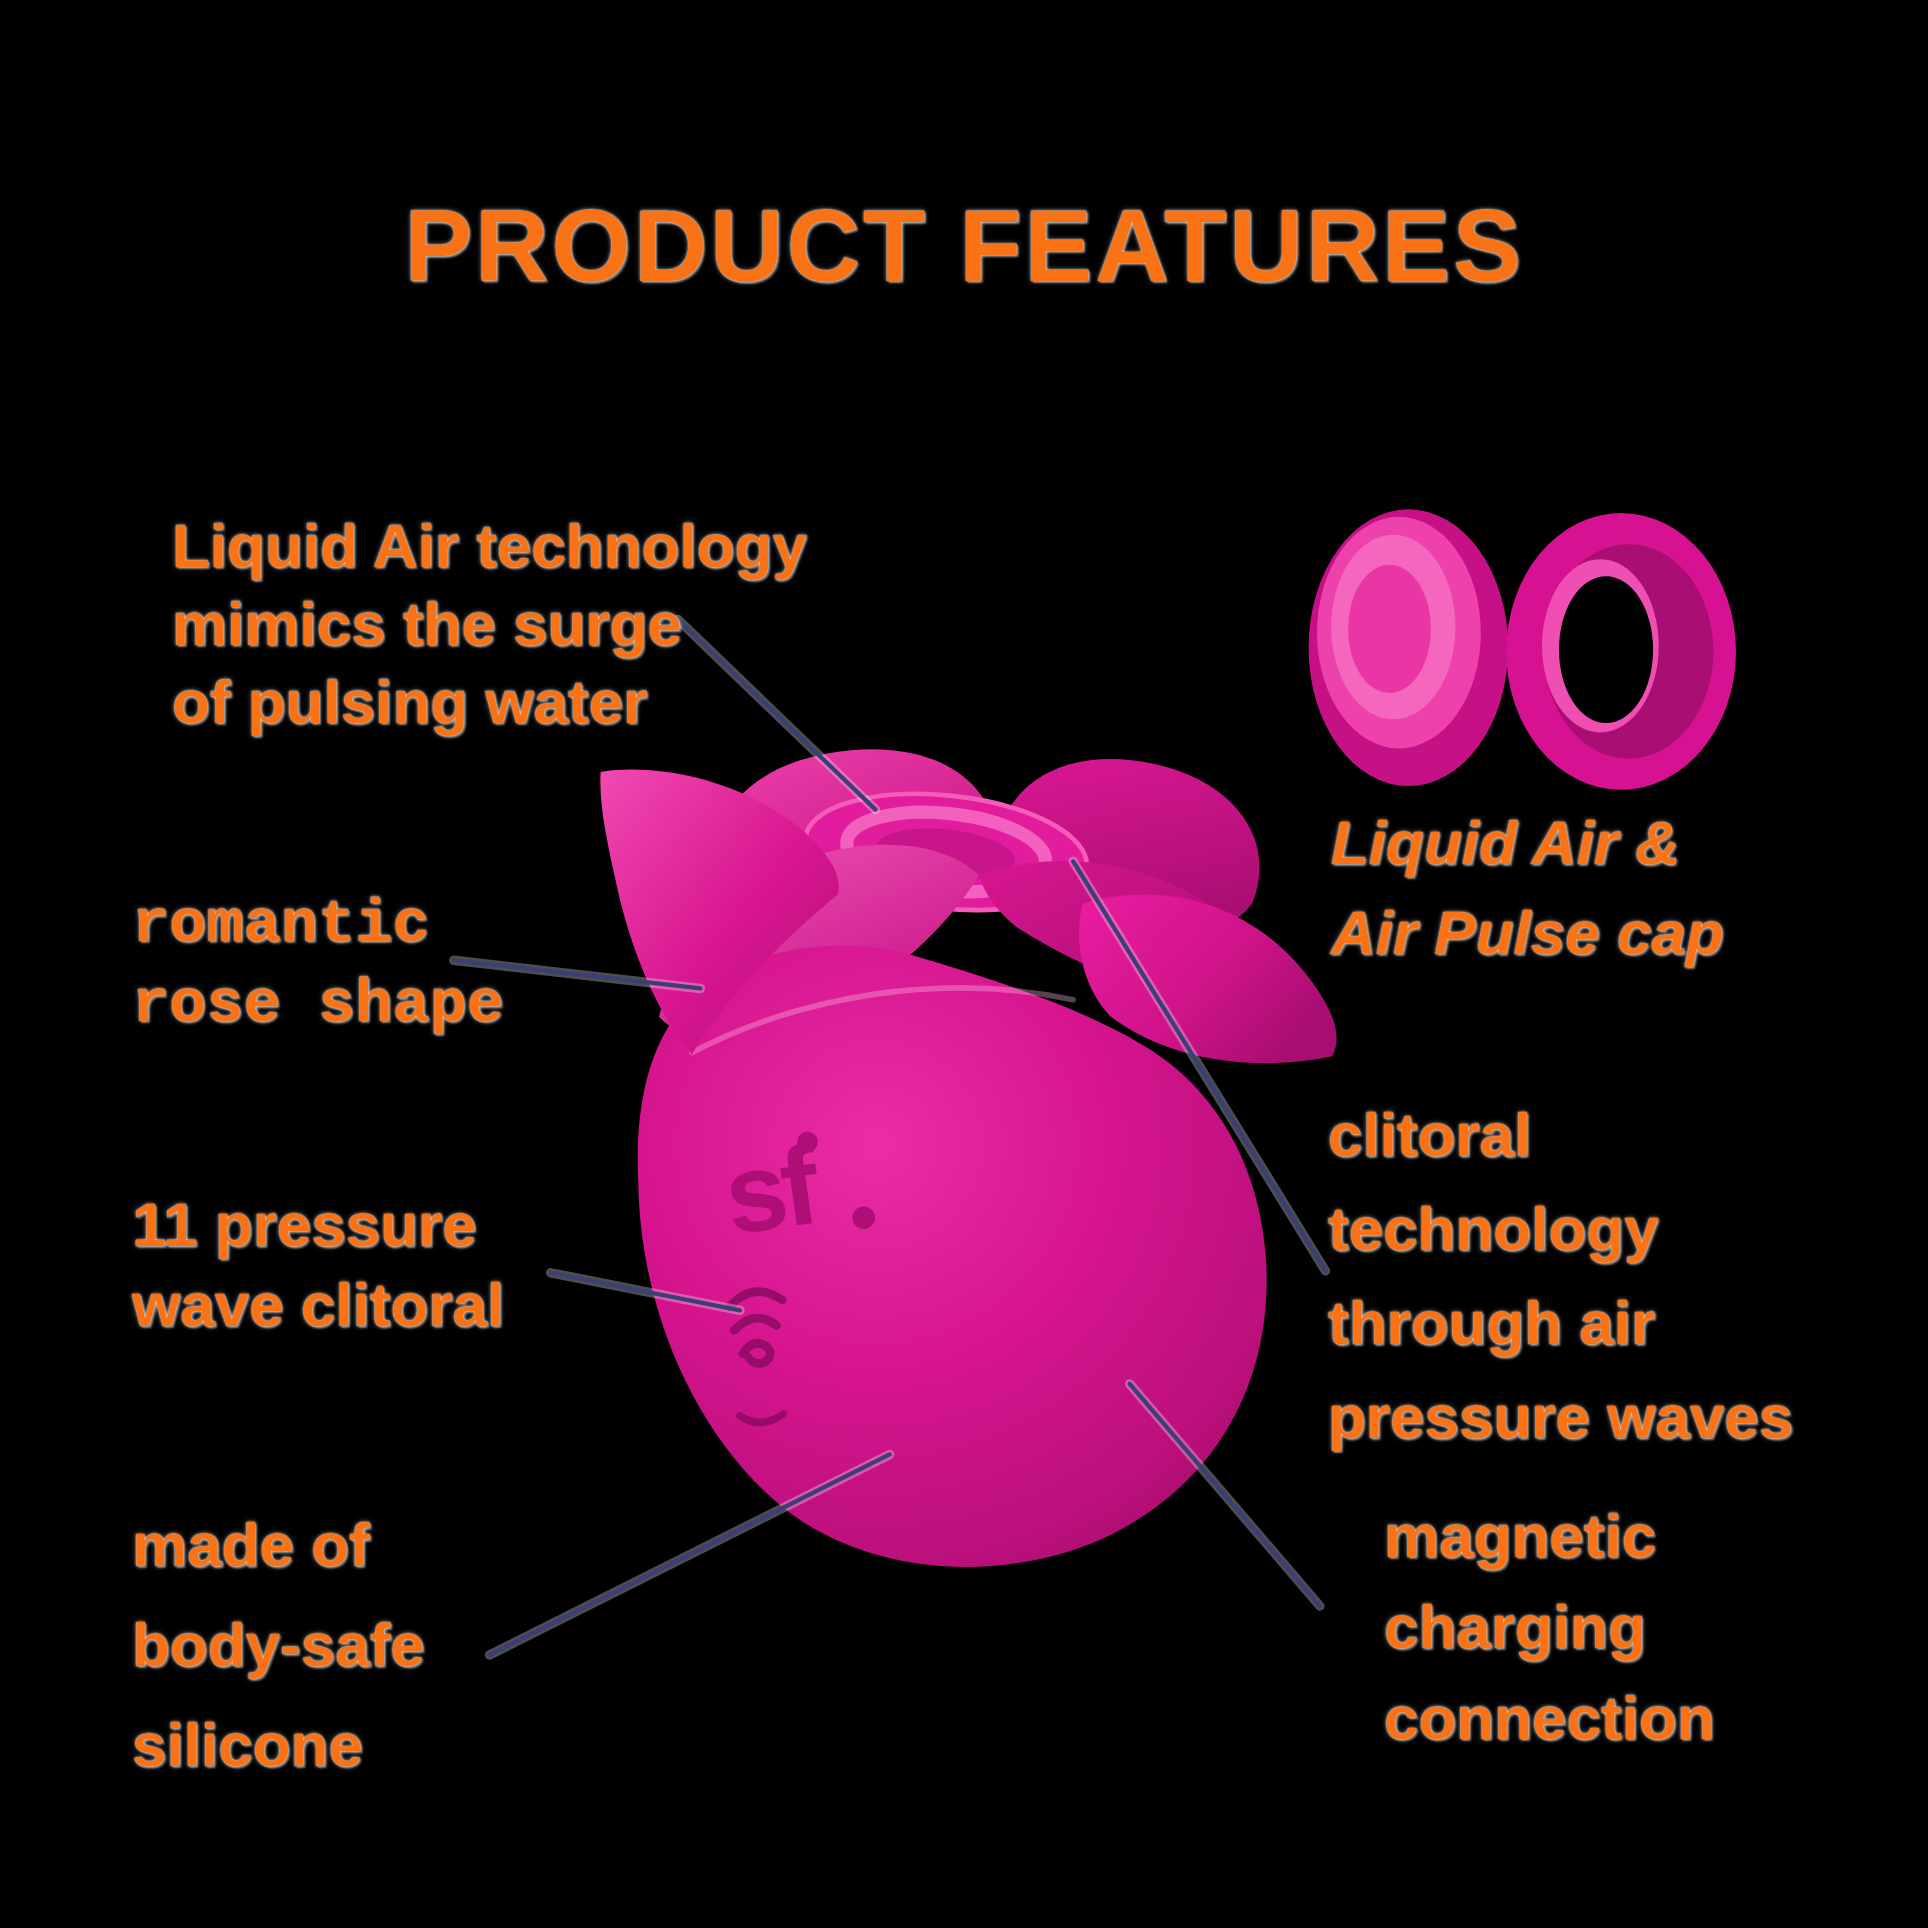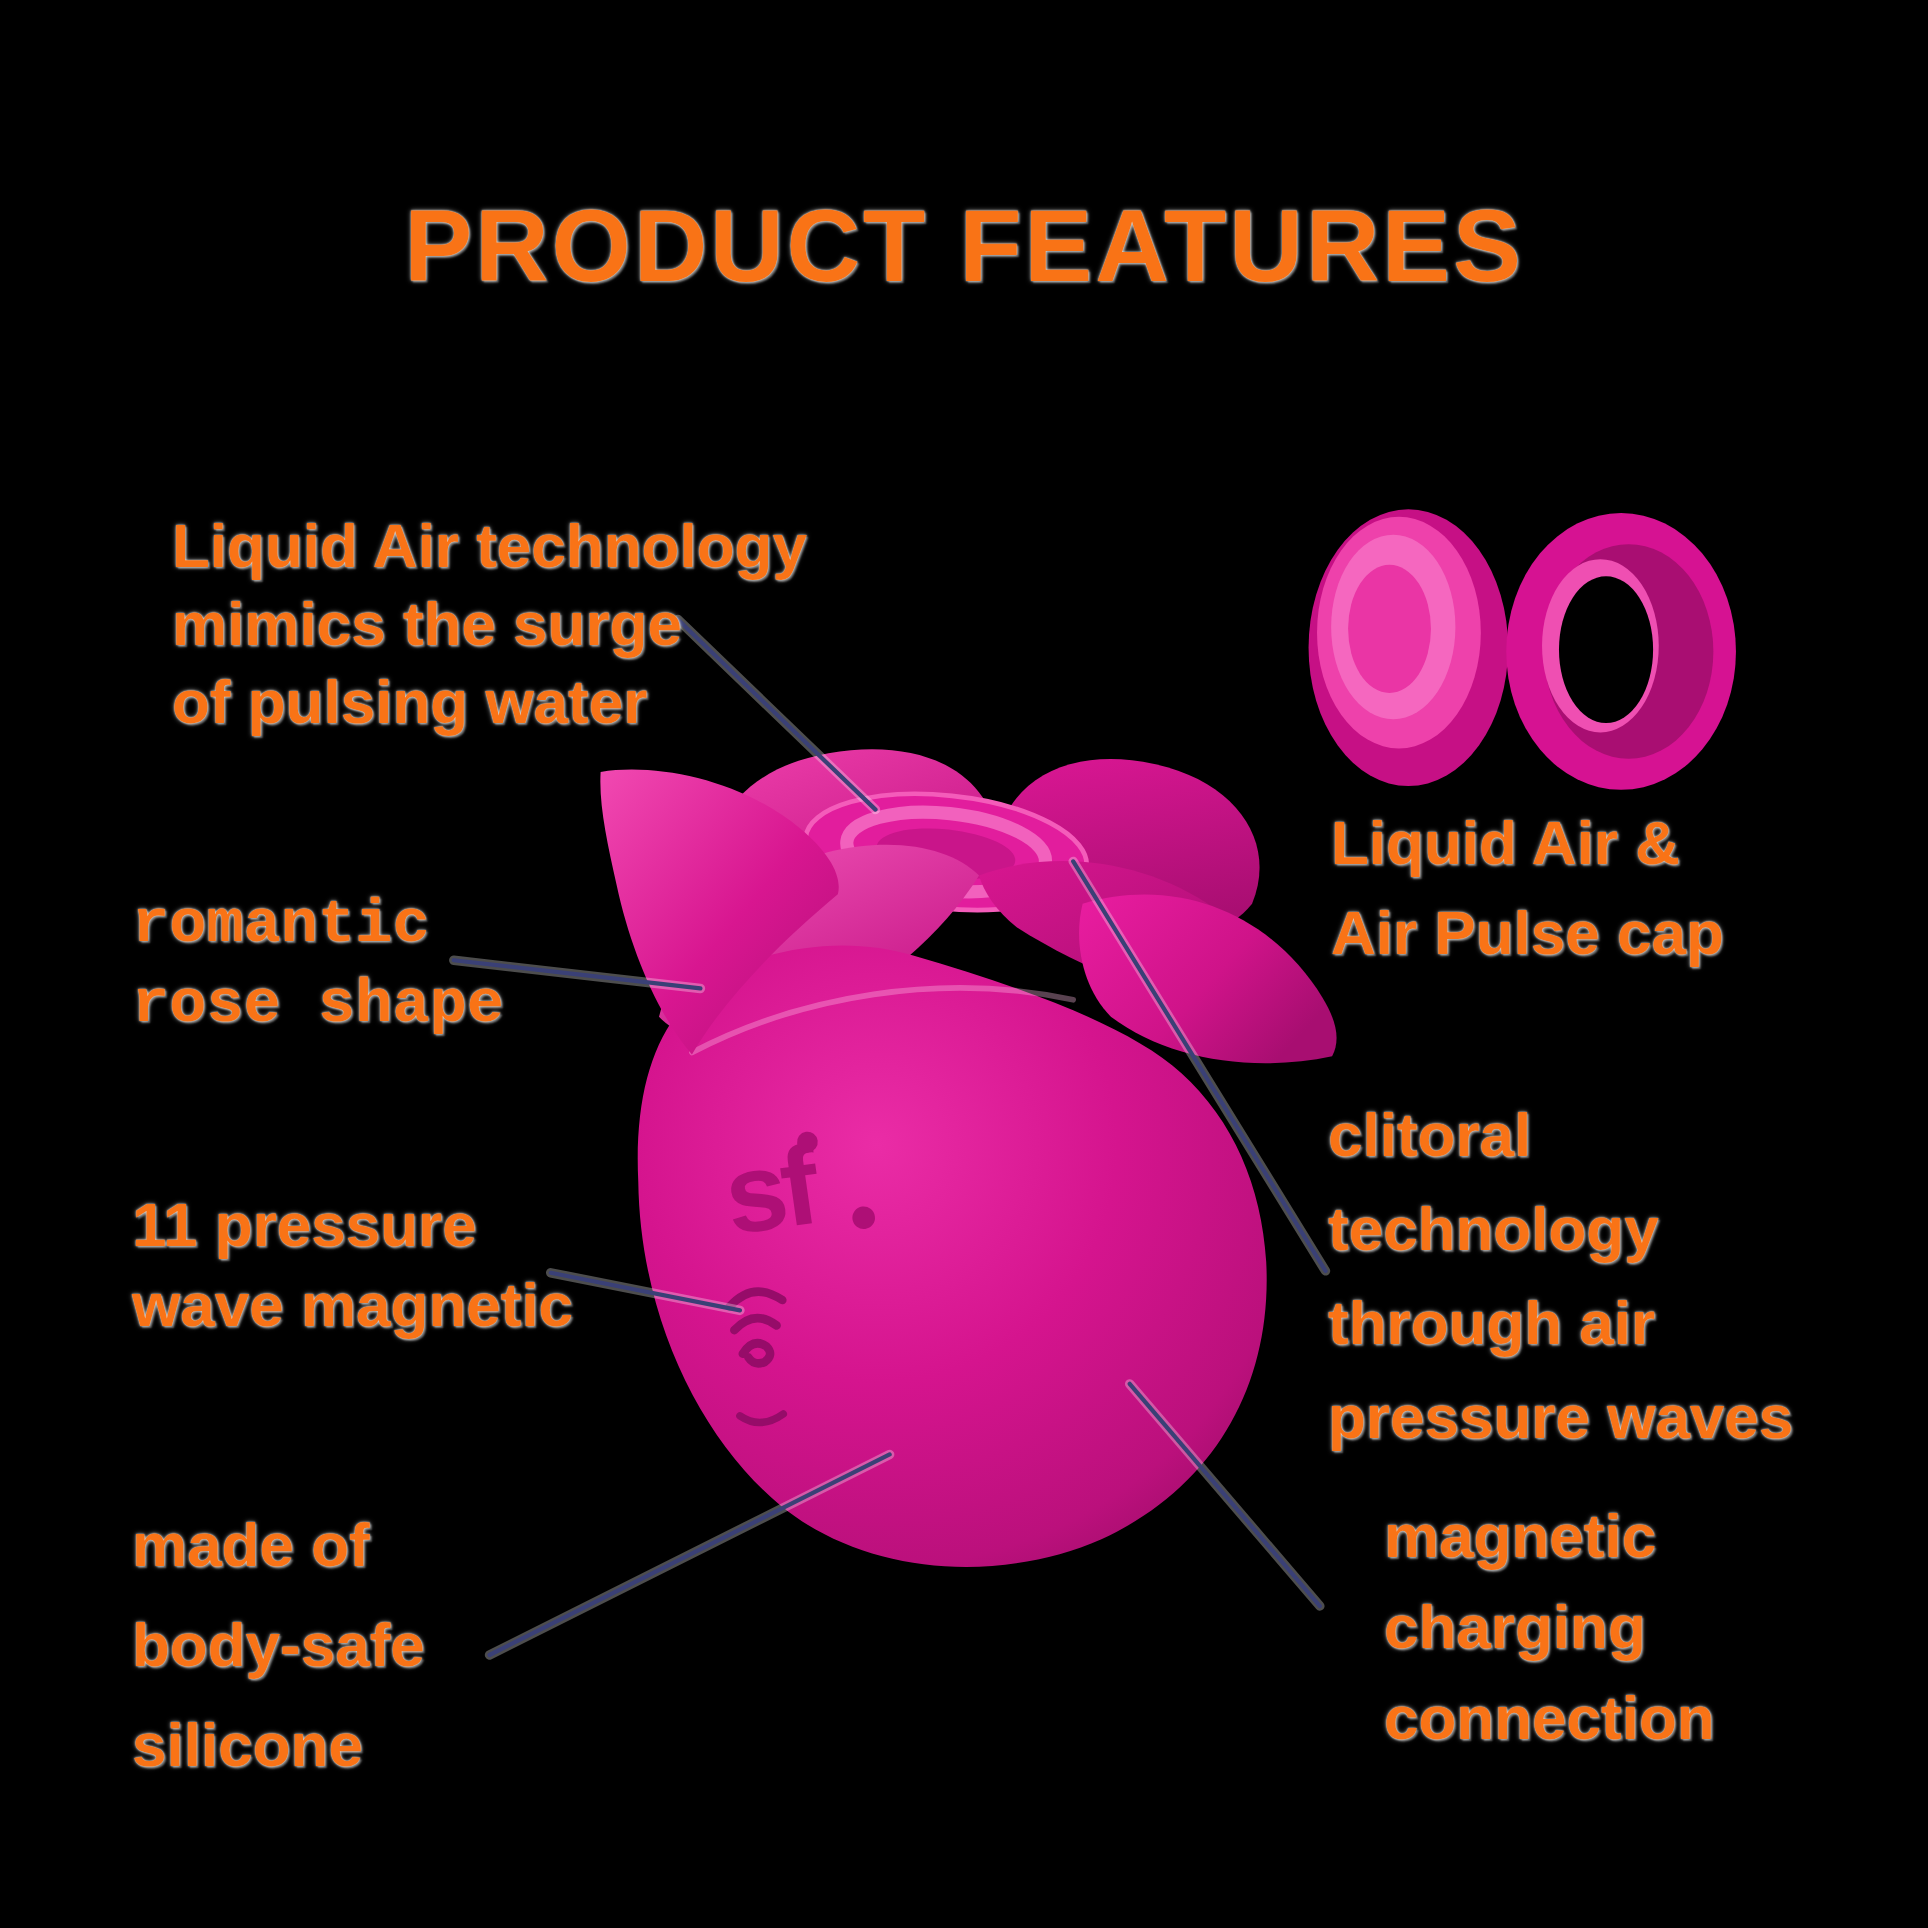--- a/index.html
+++ b/index.html
@@ -164,30 +164,30 @@
     <div class="line">of pulsing water</div>
   </div>
 
   <div class="txt ann" style="left:132px; top:885px; line-height:80px;font-family:Liberation Mono, monospace;">
     <div class="line">romantic</div>
     <div class="line">rose shape</div>
   </div>
 
   <div class="txt ann" style="left:132px; top:1185px; line-height:80px;">
     <div class="line">11 pressure</div>
-    <div class="line">wave magnetic</div>
+    <div class="line">wave clitoral</div>
   </div>
 
   <div class="txt ann" style="left:132px; top:1495px; line-height:100px;">
     <div class="line">made of</div>
     <div class="line">body-safe</div>
     <div class="line">silicone</div>
   </div>
 
-  <div class="txt ann" style="left:1331px; top:798px; line-height:90px;">
+  <div class="txt ann" style="left:1331px; top:798px; line-height:90px;font-style:italic;">
     <div class="line">Liquid Air &amp;</div>
     <div class="line">Air Pulse cap</div>
   </div>
 
   <div class="txt ann" style="left:1328px; top:1088px; line-height:94px;">
     <div class="line">clitoral</div>
     <div class="line">technology</div>
     <div class="line">through air</div>
     <div class="line">pressure waves</div>
   </div>

